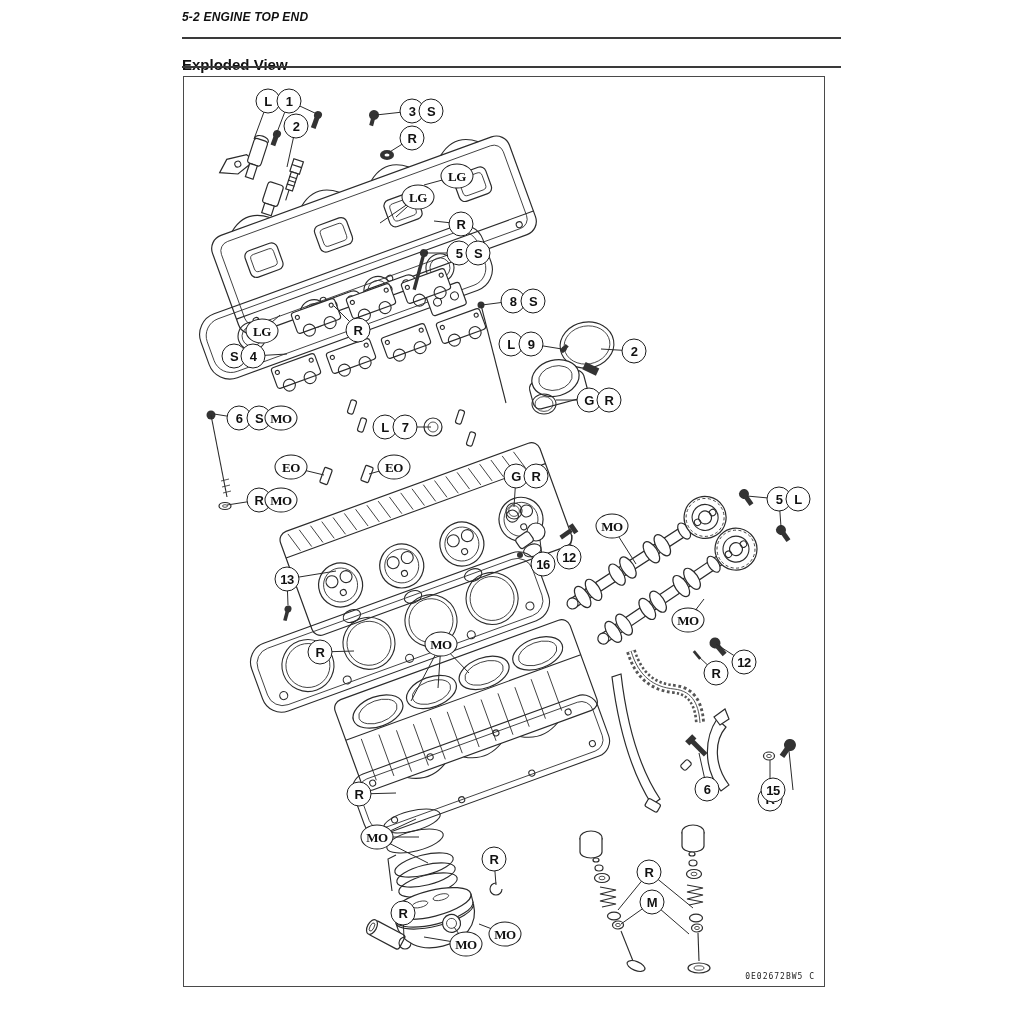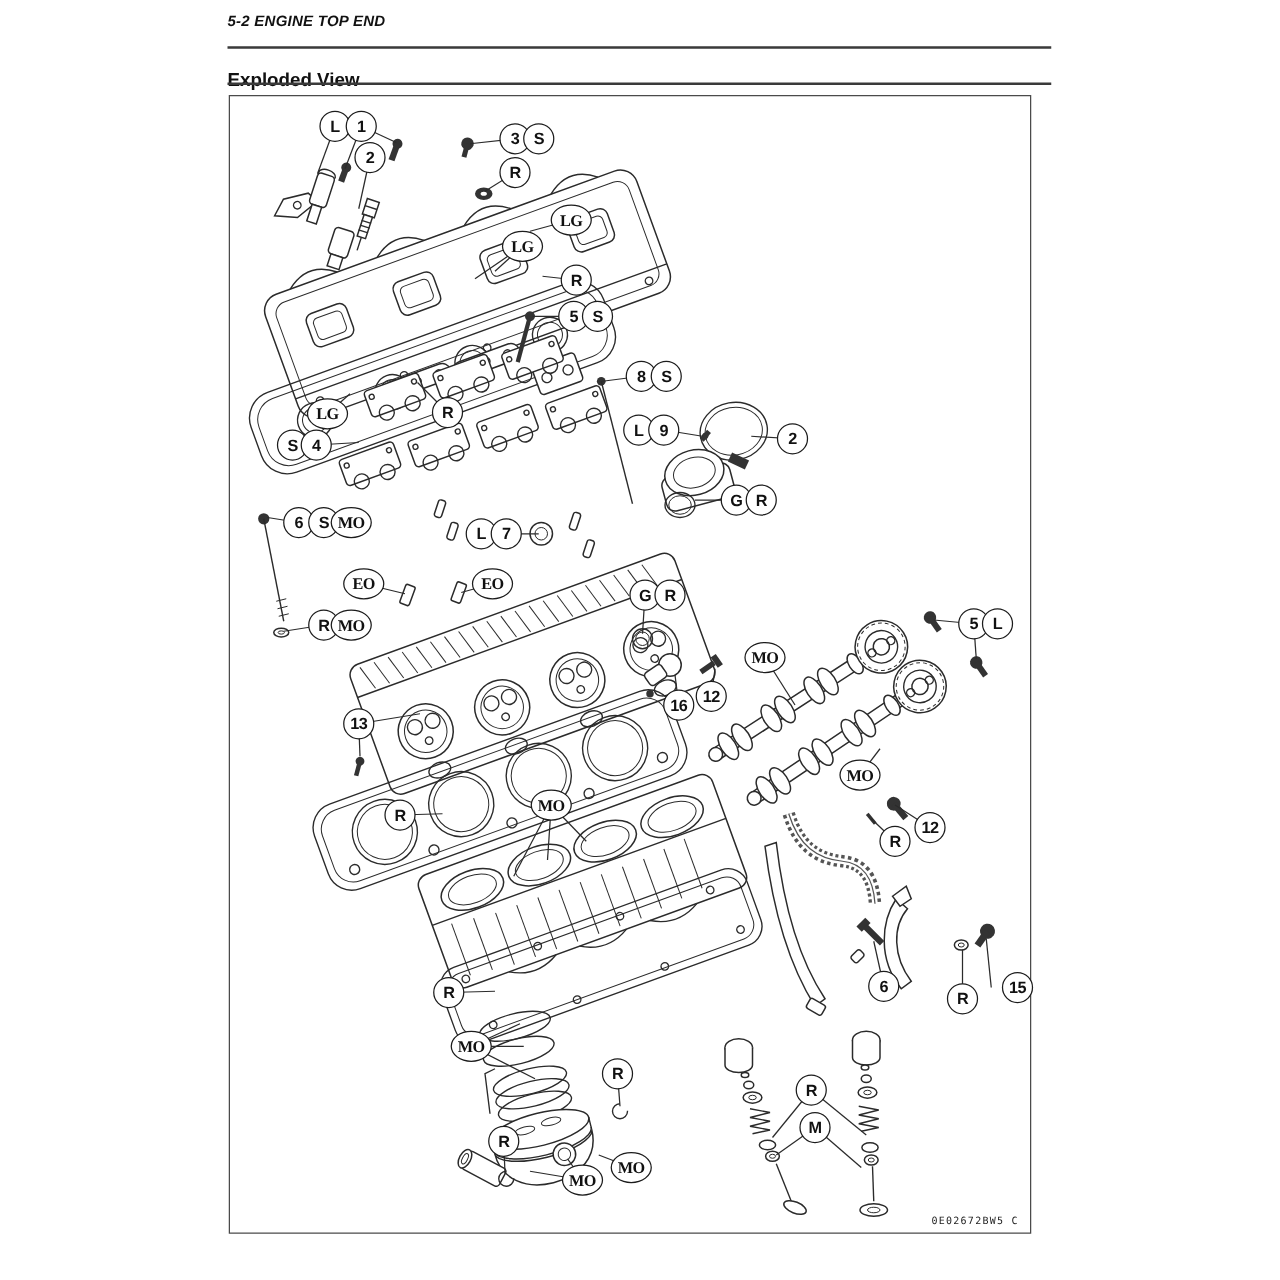--- a/index.html
+++ b/index.html
@@ -640,21 +640,21 @@
       <div class="callout" style="left: 359px; top: 487px;">16</div>
       <div class="callout" style="left: 385px; top: 480px;">12</div>
       <div class="callout" style="left: 103px; top: 502px;">13</div>
       <div class="callout wide" style="left: 504px; top: 543px;">MO</div>
       <div class="callout" style="left: 136px; top: 575px;">R</div>
       <div class="callout wide" style="left: 257px; top: 567px;">MO</div>
       <div class="callout" style="left: 532px; top: 596px;">R</div>
       <div class="callout" style="left: 560px; top: 585px;">12</div>
       <div class="callout" style="left: 523px; top: 712px;">6</div>
       <div class="callout" style="left: 586px; top: 722px;">R</div>
-      <div class="callout" style="left: 630px; top: 713px;">15</div>
+      <div class="callout" style="left: 589px; top: 713px;">15</div>
       <div class="callout" style="left: 175px; top: 717px;">R</div>
       <div class="callout wide" style="left: 193px; top: 760px;">MO</div>
       <div class="callout" style="left: 310px; top: 782px;">R</div>
       <div class="callout" style="left: 219px; top: 836px;">R</div>
       <div class="callout wide" style="left: 282px; top: 867px;">MO</div>
       <div class="callout wide" style="left: 321px; top: 857px;">MO</div>
       <div class="callout" style="left: 465px; top: 795px;">R</div>
       <div class="callout" style="left: 468px; top: 825px;">M</div>
     </div>
   <div id="figure-code">0E02672BW5 C</div>

